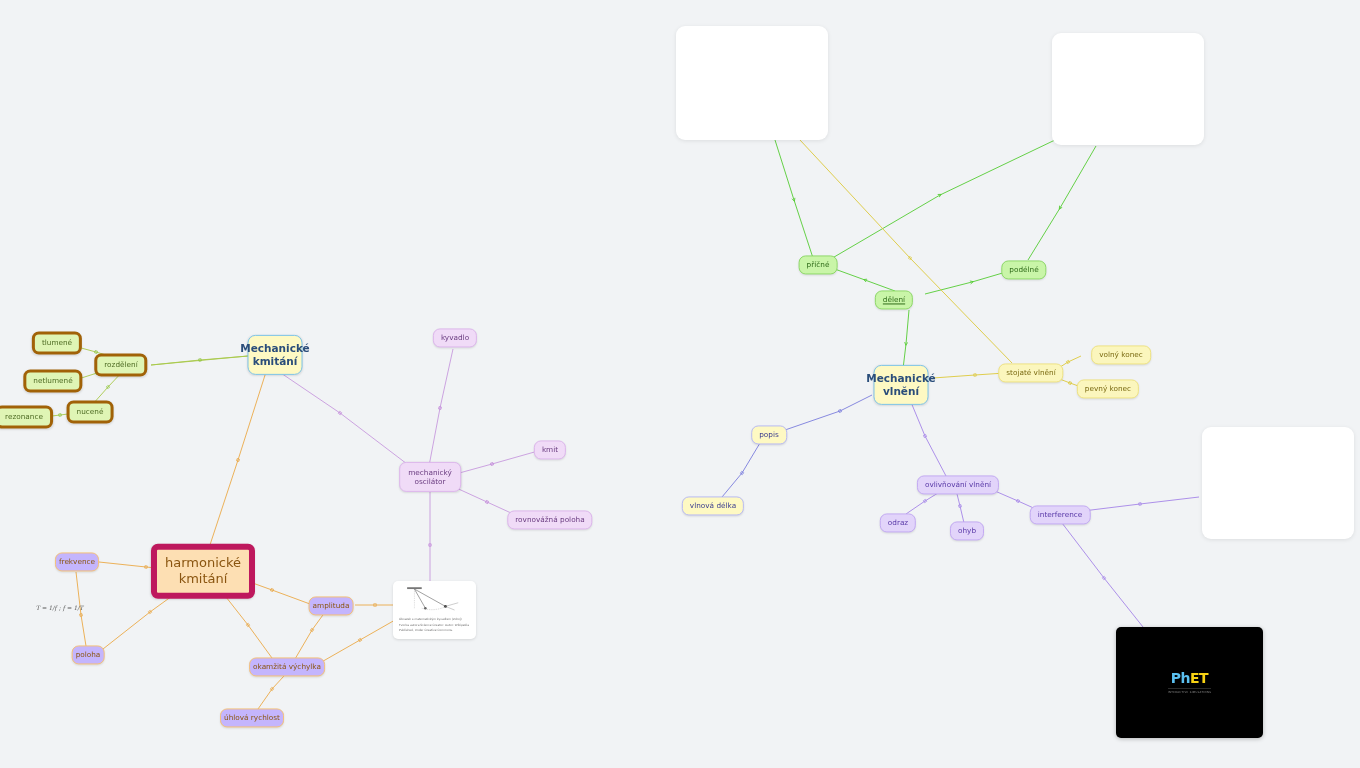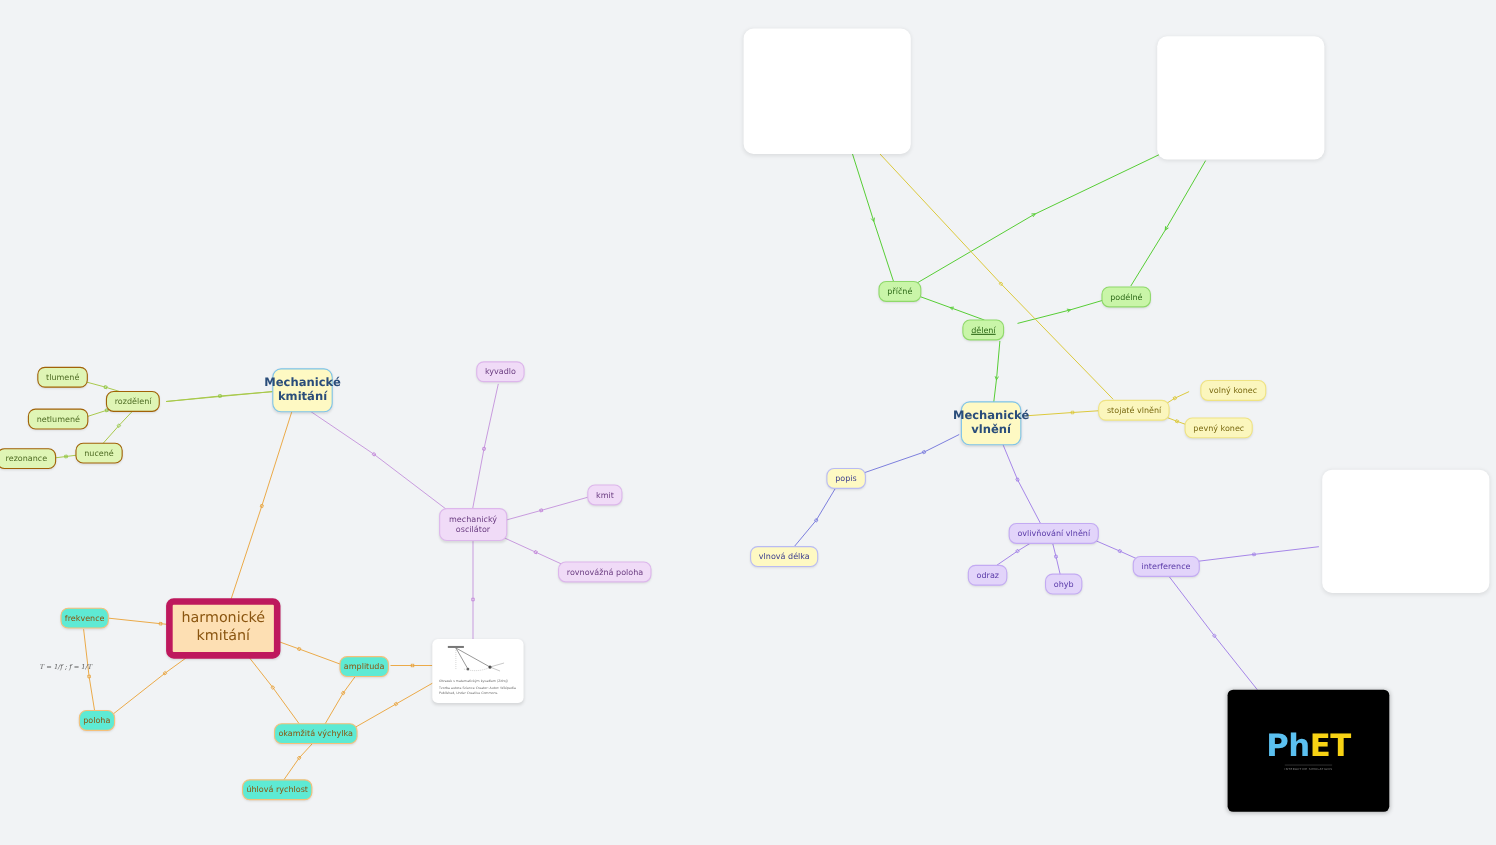--- a/index.html
+++ b/index.html
@@ -26,41 +26,41 @@
 
   
   .n-root{
     background:#fef9c3;border:1px solid #7ec4e8;color:#2a4d7a;
     font-weight:bold;font-size:10.5px;padding:6px 9px;border-radius:8px;
     white-space:pre-line;
   }
 
   
   .n-green{
-    background:#dff5b5;border:1px solid #a16207;color:#4e6b23;
+    background:#dff5b5;border:3px solid #a16207;color:#4e6b23;
     font-size:7.3px;padding:4px 7px;
   }
   .n-green2{
     background:#c9f5a8;border:1px solid #8fd96a;color:#2f6b19;
     font-size:7.3px;padding:4px 7px;
   }
 
   
   .n-purple{
     background:#f0dbf7;border:1px solid #ddb6ec;color:#6a3c80;
     font-size:7.3px;padding:4px 7px;
   }
   .n-purple-main{
     background:#f0dbf7;border:1px solid #ddb6ec;color:#6a3c80;
     font-size:7.3px;padding:5px 8px;white-space:pre-line;
   }
 
   
   .n-orange{
-    background:#5eead4;border:1px solid #f5c07a;color:#8a5510;
+    background:#c4b5fd;border:1px solid #f5c07a;color:#8a5510;
     font-size:7.3px;padding:4px 3px;
   }
   .n-orange-main{
     background:#fddfb3;border:6px solid #be185d;color:#8a5510;
     font-size:13px;padding:5px 8px;white-space:pre-line;
   }
 
   
   .n-yellow{
     background:#fbf6bd;border:1px solid #efe382;color:#7a6a12;
@@ -109,21 +109,21 @@
 
   
   .card-phet{
     position:absolute;background:#000;border-radius:5px;
     box-shadow:0 1px 4px rgba(0,0,0,.25);
     display:flex;align-items:center;justify-content:center;
     flex-direction:column;
   }
   .phet-logo{
     font-family:"DejaVu Sans","Liberation Sans",sans-serif;
-    font-weight:bold;font-size:28px;letter-spacing:-0.5px;line-height:1;
+    font-weight:bold;font-size:14px;letter-spacing:-0.5px;line-height:1;
   }
   .phet-logo .p1{color:#5bc0f0;}
   .phet-logo .p2{color:#f7d214;}
   .phet-sub{
     font-size:2.6px;color:#8d8d8d;letter-spacing:.35px;margin-top:3px;
     border-top:1px solid #2a2a2a;padding-top:2px;
   }
 </style>
 </head>
 <body>

